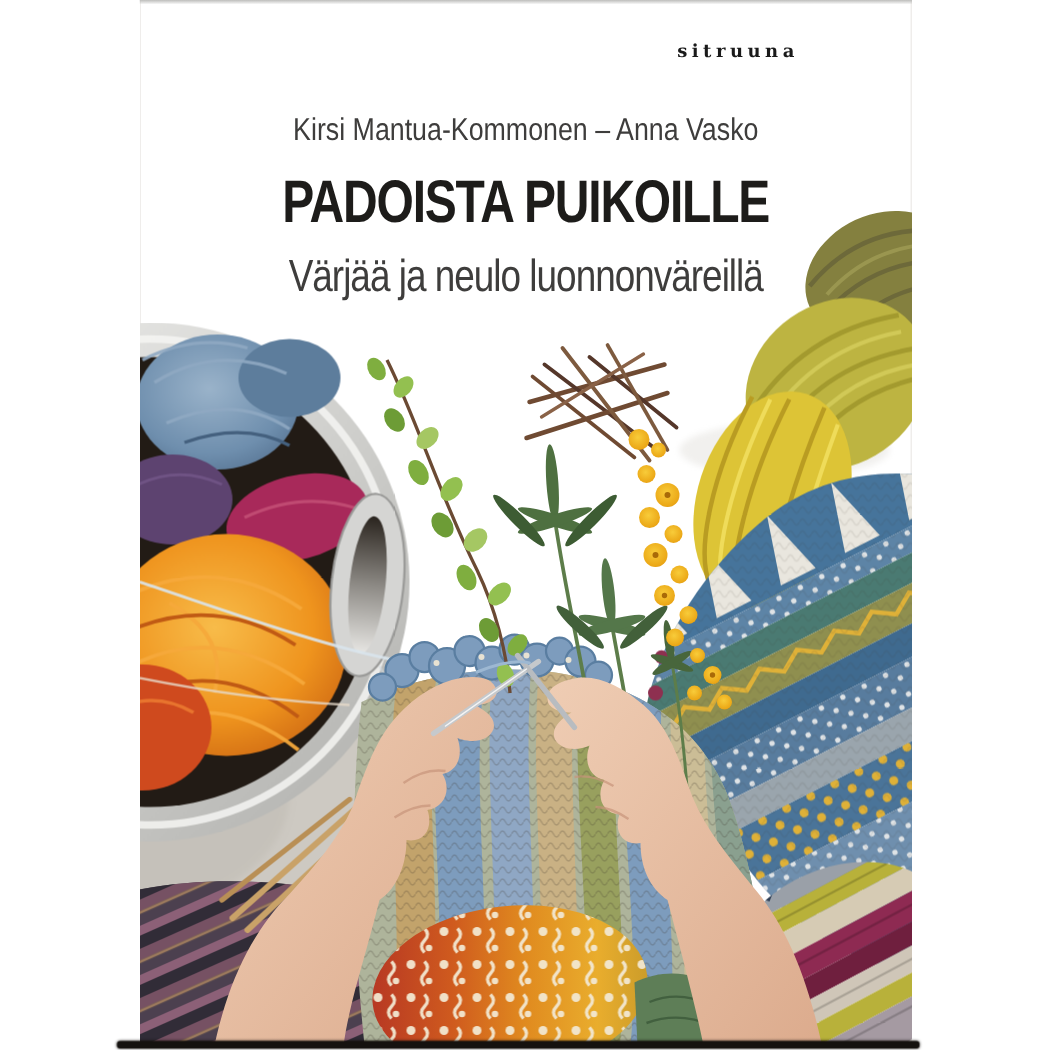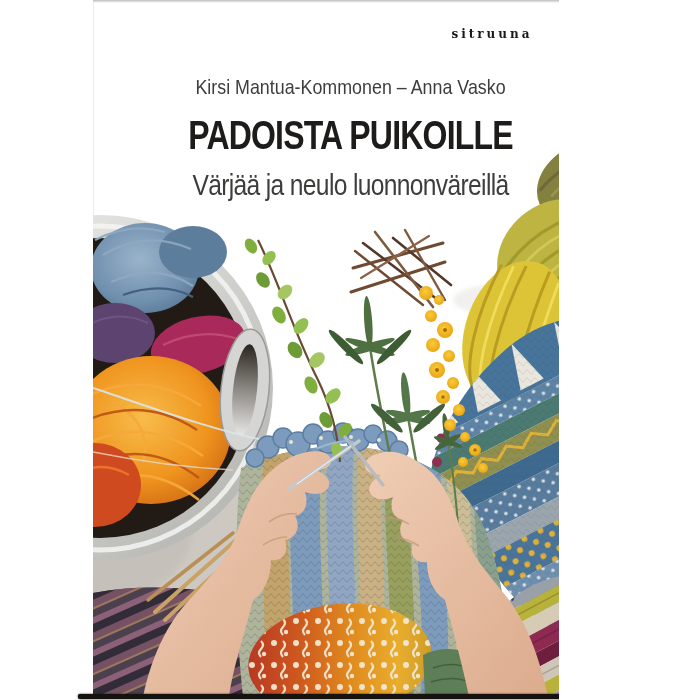--- a/index.html
+++ b/index.html
@@ -1,17 +1,17 @@
 <!DOCTYPE html>
 <html><head>
 <meta charset="utf-8">
 <style>
   html,body{margin:0;padding:0;background:#ffffff;}
-  .stage{position:relative;width:559px;height:700px;background:#ffffff;overflow:hidden;
-         font-family:"Liberation Sans",sans-serif;}
+  .stage{position:relative;width:700px;height:700px;background:#ffffff;overflow:hidden;
+         font-family:"Liberation Sans",sans-serif;border-radius:19px;}
   .book{position:absolute;left:93px;top:0;width:515px;height:697px;background:#ffffff;
         overflow:hidden;box-shadow:inset 1px 0 0 #efedeb, inset -1px 0 0 #efedeb;}
   .top-edge{position:absolute;left:0;top:0;width:100%;height:3px;
             background:linear-gradient(#bdbdbb,rgba(255,255,255,0));}
   .publisher{position:absolute;left:349px;top:27px;width:100px;text-align:center;
              font-family:"DejaVu Serif",serif;font-weight:bold;font-size:12px;
              letter-spacing:3px;color:#1a1a1a;}
   .authors{position:absolute;left:0;top:75px;width:515px;text-align:center;
            font-size:21px;color:#3e3d3c;transform:scaleX(.85);}
   .title{position:absolute;left:0;top:112px;width:515px;margin:0;text-align:center;

